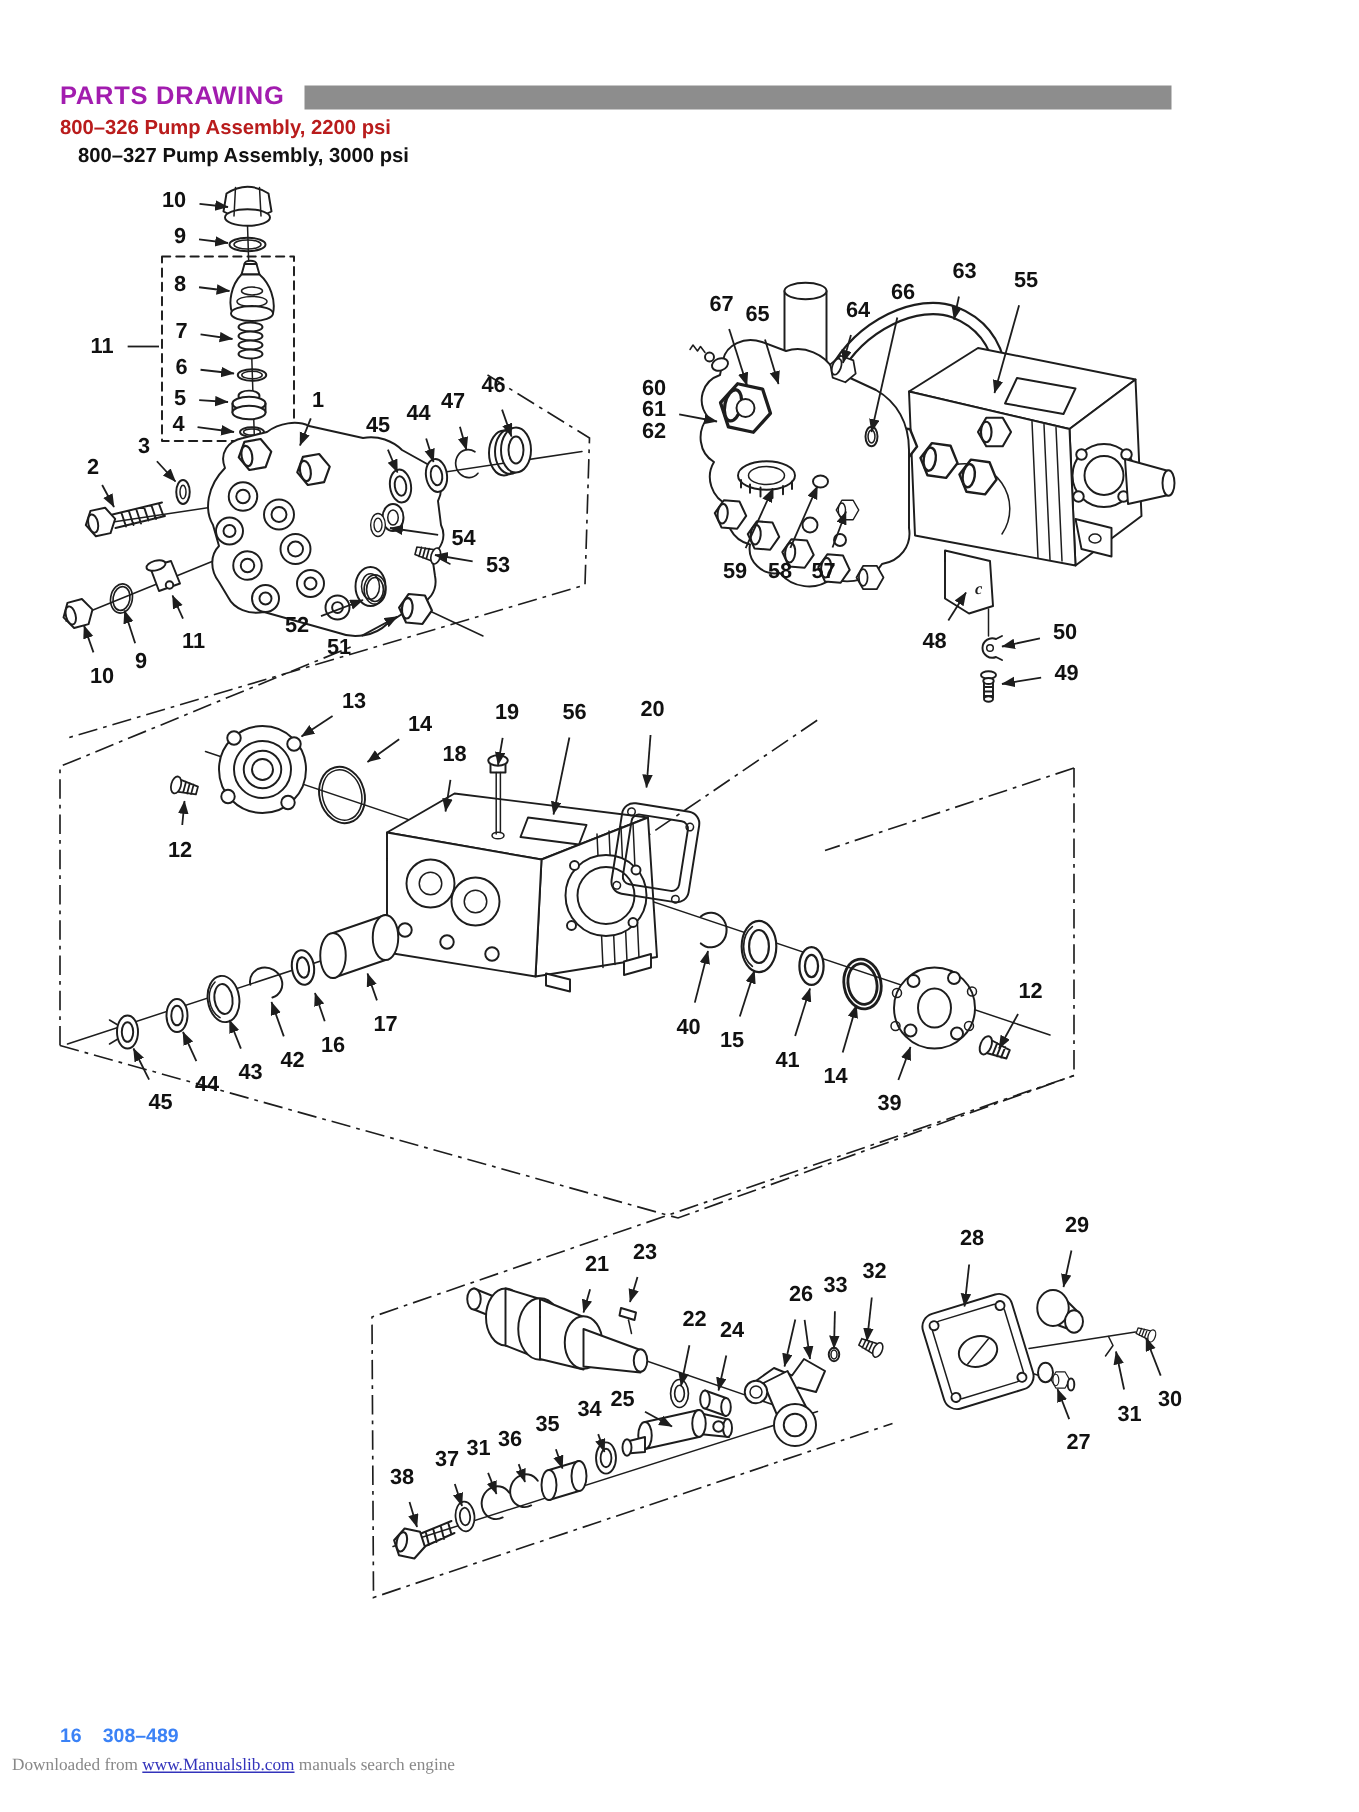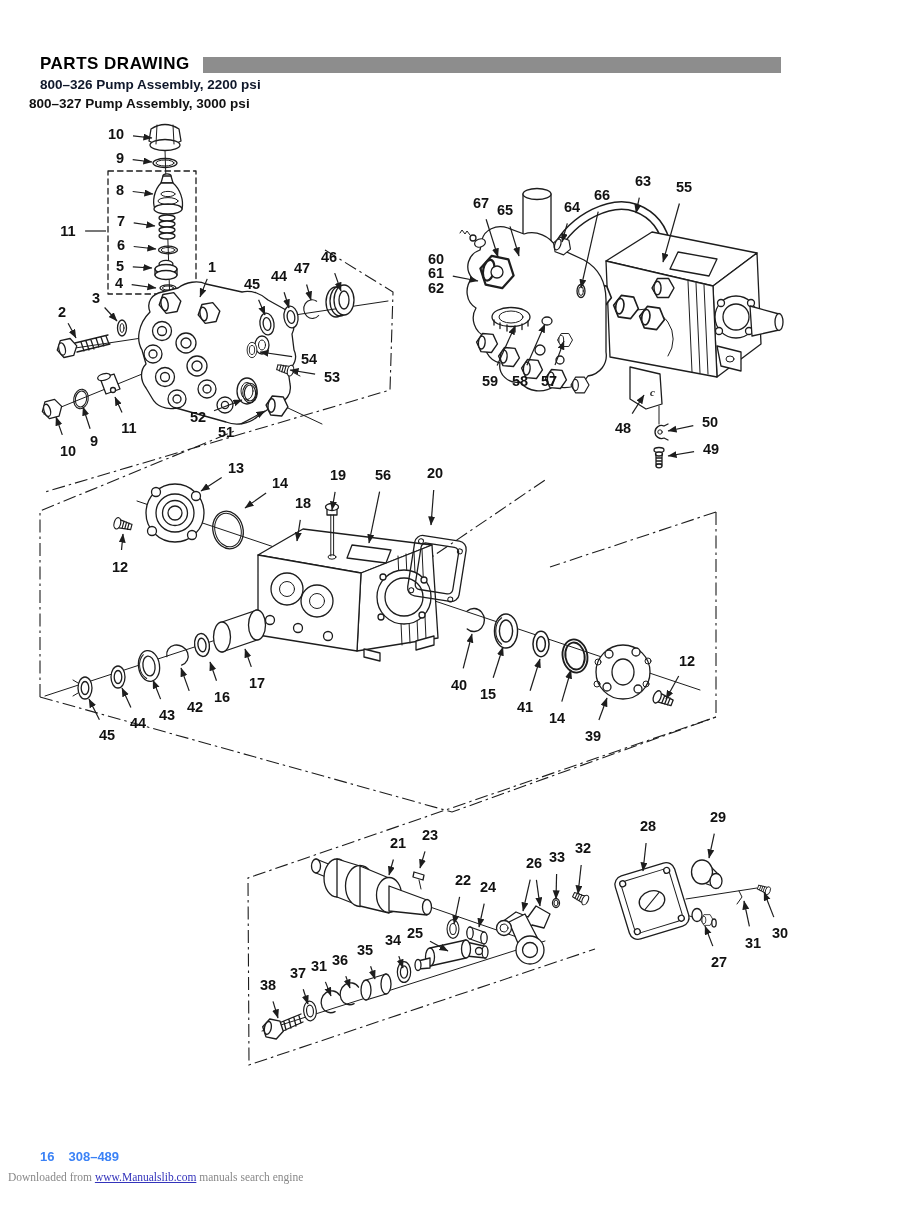--- a/index.html
+++ b/index.html
@@ -1,22 +1,22 @@
 <!DOCTYPE html>
 <html><head>
 <meta charset="utf-8">
 <style>
   html,body{margin:0;padding:0;background:#e8e8e8;}
   .page{position:relative;width:906px;height:1208px;background:#ffffff;margin:0 auto;
         font-family:"Liberation Sans",sans-serif;overflow:hidden;}
   .hdr-title{position:absolute;left:40px;top:54px;font-size:17px;font-weight:bold;
-             letter-spacing:.5px;color:#000000;}
+             letter-spacing:.5px;color:#a21caf;}
   .hdr-bar{position:absolute;left:203px;top:57px;width:578px;height:16px;}
-  .hdr-sub1{position:absolute;left:40px;top:77px;font-size:13.5px;font-weight:bold;color:#0f172a;}
-  .hdr-sub2{position:absolute;left:29px;top:96px;font-size:13.5px;font-weight:bold;color:#111;}
+  .hdr-sub1{position:absolute;left:40px;top:77px;font-size:13.5px;font-weight:bold;color:#b91c1c;}
+  .hdr-sub2{position:absolute;left:52px;top:96px;font-size:13.5px;font-weight:bold;color:#111;}
   #diagram-svg{position:absolute;left:0;top:0;}
   .ln{fill:none;stroke:#1d1d1d;stroke-width:1.3;stroke-linejoin:round;stroke-linecap:round;}
   .lnf{fill:#ffffff;stroke:#1d1d1d;stroke-width:1.3;stroke-linejoin:round;}
   .thin{stroke-width:1;}
   .dd{fill:none;stroke:#1d1d1d;stroke-width:1.1;stroke-dasharray:13 4 2.5 4;}
   .dash{stroke-dasharray:5.5 4;}
   .hose{fill:none;stroke:#1d1d1d;stroke-width:9;}
   .hosein{fill:none;stroke:#ffffff;stroke-width:6;}
   .leader{stroke:#1d1d1d;stroke-width:1.2;fill:none;}
   .callout-num{font:600 14.5px "Liberation Sans",sans-serif;fill:#111;

